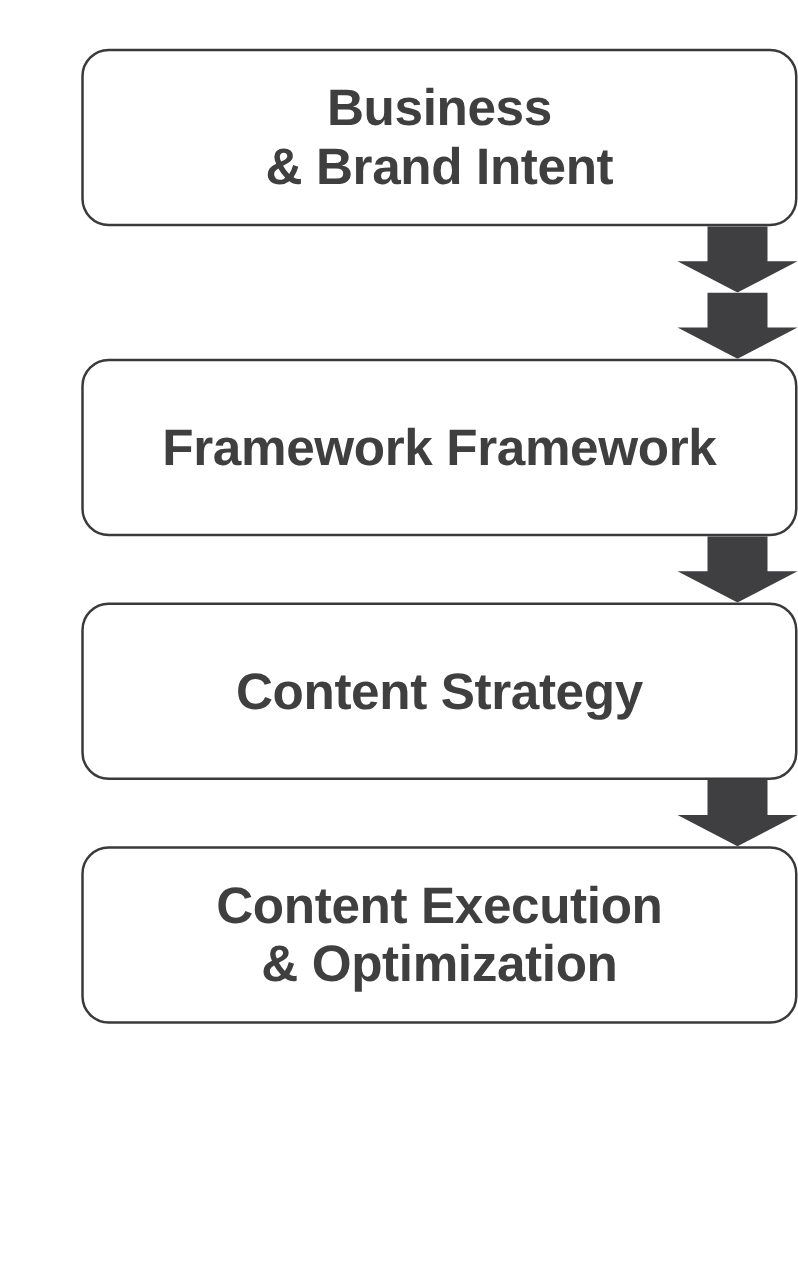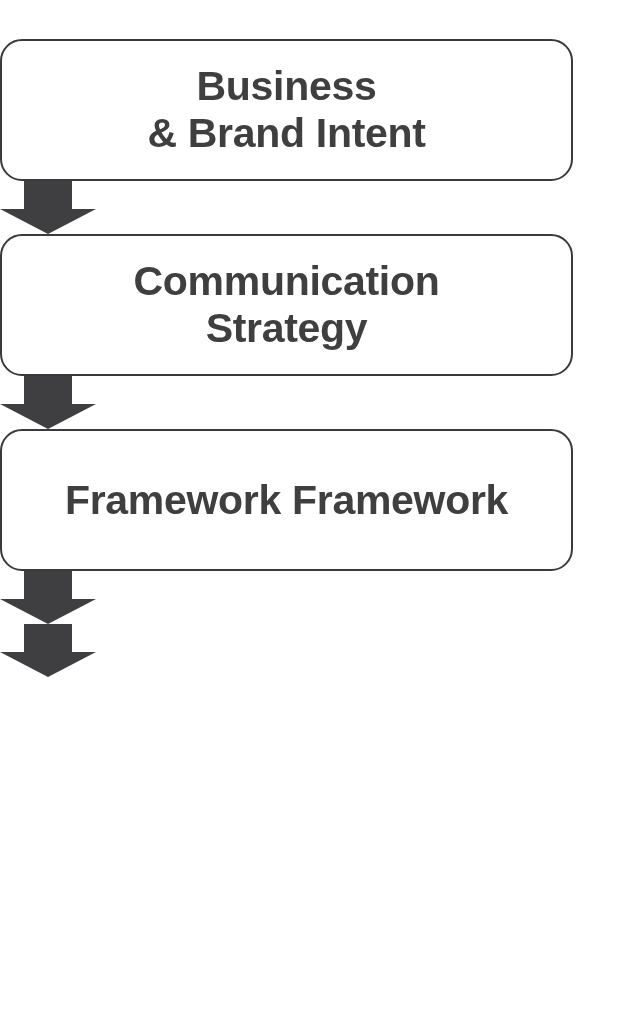--- a/index.html
+++ b/index.html
@@ -14,21 +14,21 @@
     overflow: hidden;
   }
   #flow-root {
     position: relative;
     width: 638px;
     height: 1013px;
     box-sizing: border-box;
     padding-top: 39px;
     display: flex;
     flex-direction: column;
-    align-items: flex-start;
+    align-items: flex-end;
   }
   .flow-step {
     width: 573px;
     height: 142px;
     box-sizing: border-box;
     border: 2px solid #3a3a3c;
     border-radius: 22px;
     background: #ffffff;
     display: flex;
     align-items: center;
@@ -64,42 +64,45 @@
     <div class="step-label">Business
 &amp; Brand Intent</div>
   </div>
 
   <div class="flow-connector">
     <svg width="96" height="53" viewBox="0 0 96 53" aria-hidden="true">
       <polygon points="24,0 72,0 72,28 96,28 48,53 0,28 24,28" fill="#3f3f41"></polygon>
     </svg>
   </div>
 
-  <div class="flow-step">
-    <div class="step-label">Communication
-Strategy</div>
-  </div>
 
   <div class="flow-connector">
     <svg width="96" height="53" viewBox="0 0 96 53" aria-hidden="true">
       <polygon points="24,0 72,0 72,28 96,28 48,53 0,28 24,28" fill="#3f3f41"></polygon>
     </svg>
   </div>
 
   <div class="flow-step">
     <div class="step-label">Framework Framework</div>
   </div>
 
   <div class="flow-connector">
     <svg width="96" height="53" viewBox="0 0 96 53" aria-hidden="true">
       <polygon points="24,0 72,0 72,28 96,28 48,53 0,28 24,28" fill="#3f3f41"></polygon>
     </svg>
   </div>
 
+  <div class="flow-step">
+    <div class="step-label">Content Strategy</div>
+  </div>
 
   <div class="flow-connector">
     <svg width="96" height="53" viewBox="0 0 96 53" aria-hidden="true">
       <polygon points="24,0 72,0 72,28 96,28 48,53 0,28 24,28" fill="#3f3f41"></polygon>
     </svg>
   </div>
 
+  <div class="flow-step">
+    <div class="step-label">Content Execution
+&amp; Optimization</div>
+  </div>
 
 </div>
 
 </body></html>

